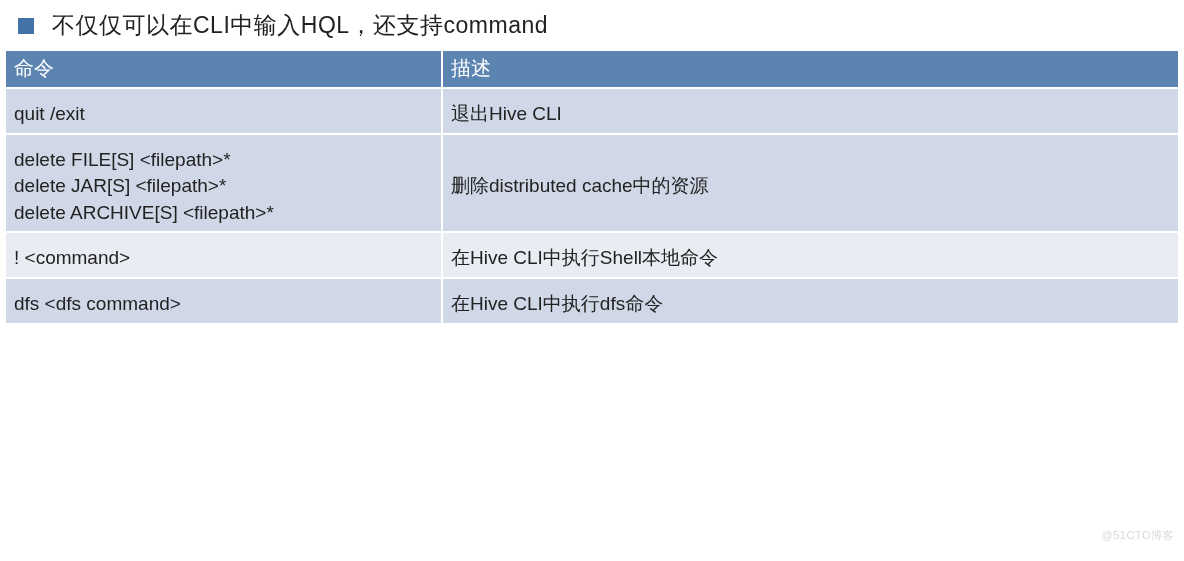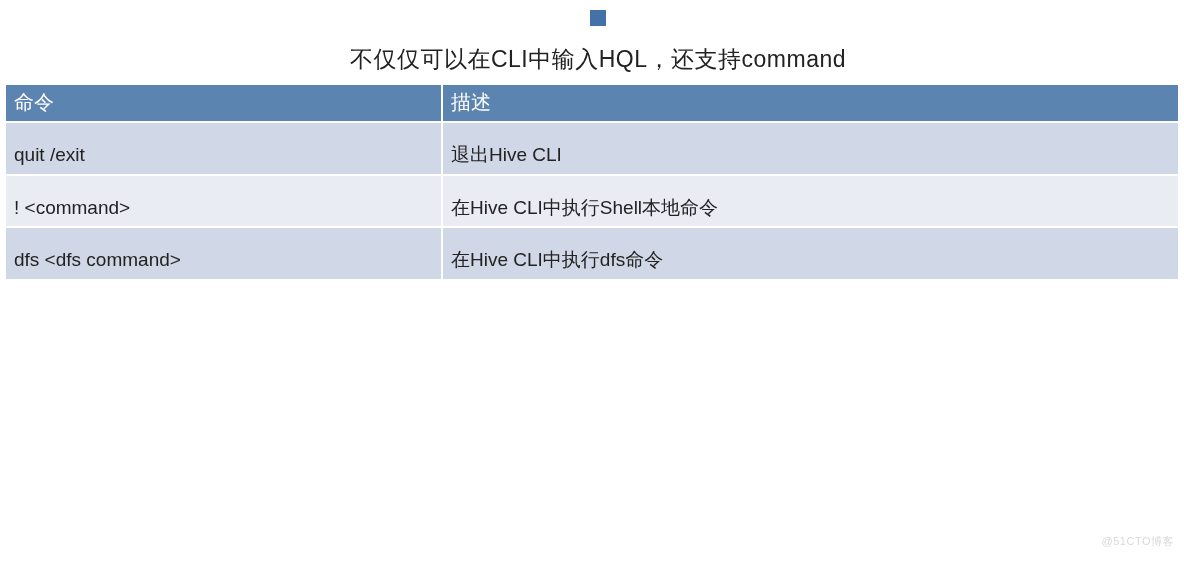--- a/index.html
+++ b/index.html
@@ -9,21 +9,20 @@
       padding: 8px 6px 20px 6px;
       width: 1184px;
       font-size: 19px;
       color: #333;
     }
     .title-row {
       display: flex;
       align-items: center;
       gap: 18px;
       padding: 2px 0 10px 12px;
-      flex-direction: column;
     }
     .bullet {
       width: 16px;
       height: 16px;
       background: #4472a8;
       flex-shrink: 0;
     }
     .title-text {
       font-size: 23px;
       color: #222;
@@ -41,36 +40,36 @@
       font-weight: normal;
       padding: 4px 8px 5px 8px;
       font-size: 20px;
       border-left: 2px solid #ffffff;
       margin-left: 19px;
     }
     th:first-child { border-left: none; }
     col.c1 { width: 37.2%; }
     col.c2 { width: 62.8%; }
     td {
-      padding: 19px 8px 5px 8px;
+      padding: 12px 8px 5px 8px;
       vertical-align: middle;
       border-left: 2px solid #ffffff;
       border-top: 2px solid #ffffff;
       line-height: 1.4;
       font-size: 19px;
       color: #222;
     }
     td:first-child { border-left: none; }
     tbody tr.band-a td { background: #d0d8e7; }
     tbody tr.band-b td { background: #e9ecf3; }
     .multi { white-space: pre-line; }
     .watermark {
       position: fixed;
       right: 10px;
-      bottom: 12px;
+      bottom: 18px;
       font-size: 11px;
       color: #d9d9d9;
       letter-spacing: 0.5px;
     }
   </style>
 </head>
 <body>
 
 <div class="title-row">
   <div class="bullet"></div>
@@ -86,20 +85,26 @@
     <tr>
       <th>命令</th>
       <th>描述</th>
     </tr>
   </thead>
   <tbody>
     <tr class="band-a">
       <td>quit /exit</td>
       <td>退出Hive CLI</td>
     </tr>
+    <tr class="band-a">
+      <td class="multi">delete FILE[S] &lt;filepath&gt;*
+delete JAR[S] &lt;filepath&gt;*
+delete ARCHIVE[S] &lt;filepath&gt;*</td>
+      <td>删除distributed cache中的资源</td>
+    </tr>
     <tr class="band-b">
       <td>! &lt;command&gt;</td>
       <td>在Hive CLI中执行Shell本地命令</td>
     </tr>
     <tr class="band-a">
       <td>dfs &lt;dfs command&gt;</td>
       <td>在Hive CLI中执行dfs命令</td>
     </tr>
   </tbody>
 </table>

